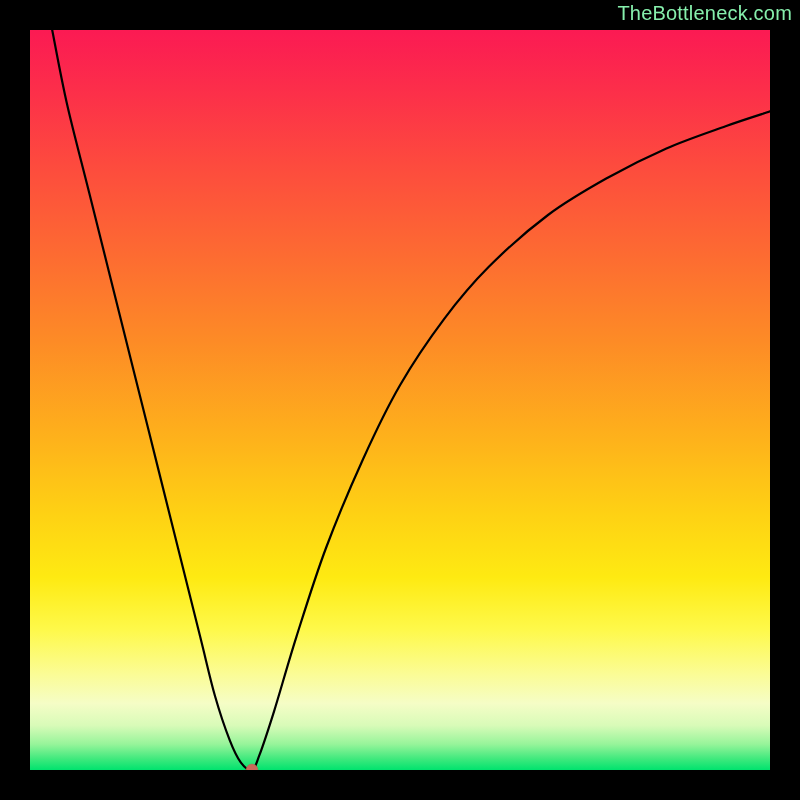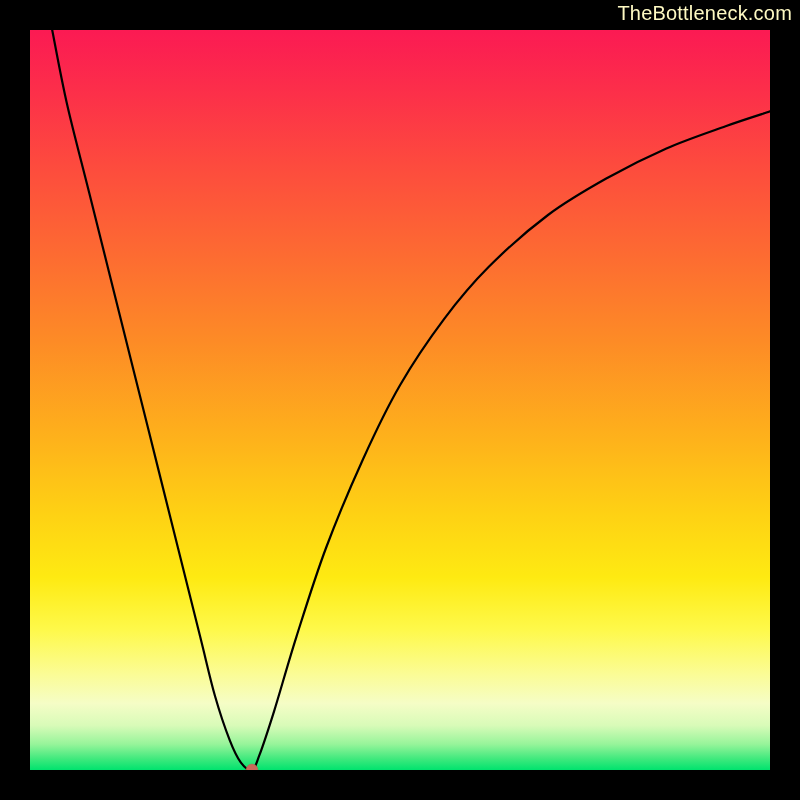--- a/index.html
+++ b/index.html
@@ -14,21 +14,21 @@
   .frame {
     position: relative;
     width: 800px;
     height: 800px;
     background: #000;
   }
   .watermark {
     position: absolute;
     top: 2px;
     right: 8px;
-    color: #fef9c3;
+    color: #86efac;
     font-size: 20px;
     font-weight: 500;
     letter-spacing: 0.2px;
     z-index: 5;
   }
   .plot-area {
     position: absolute;
     left: 30px;
     top: 30px;
     width: 740px;

